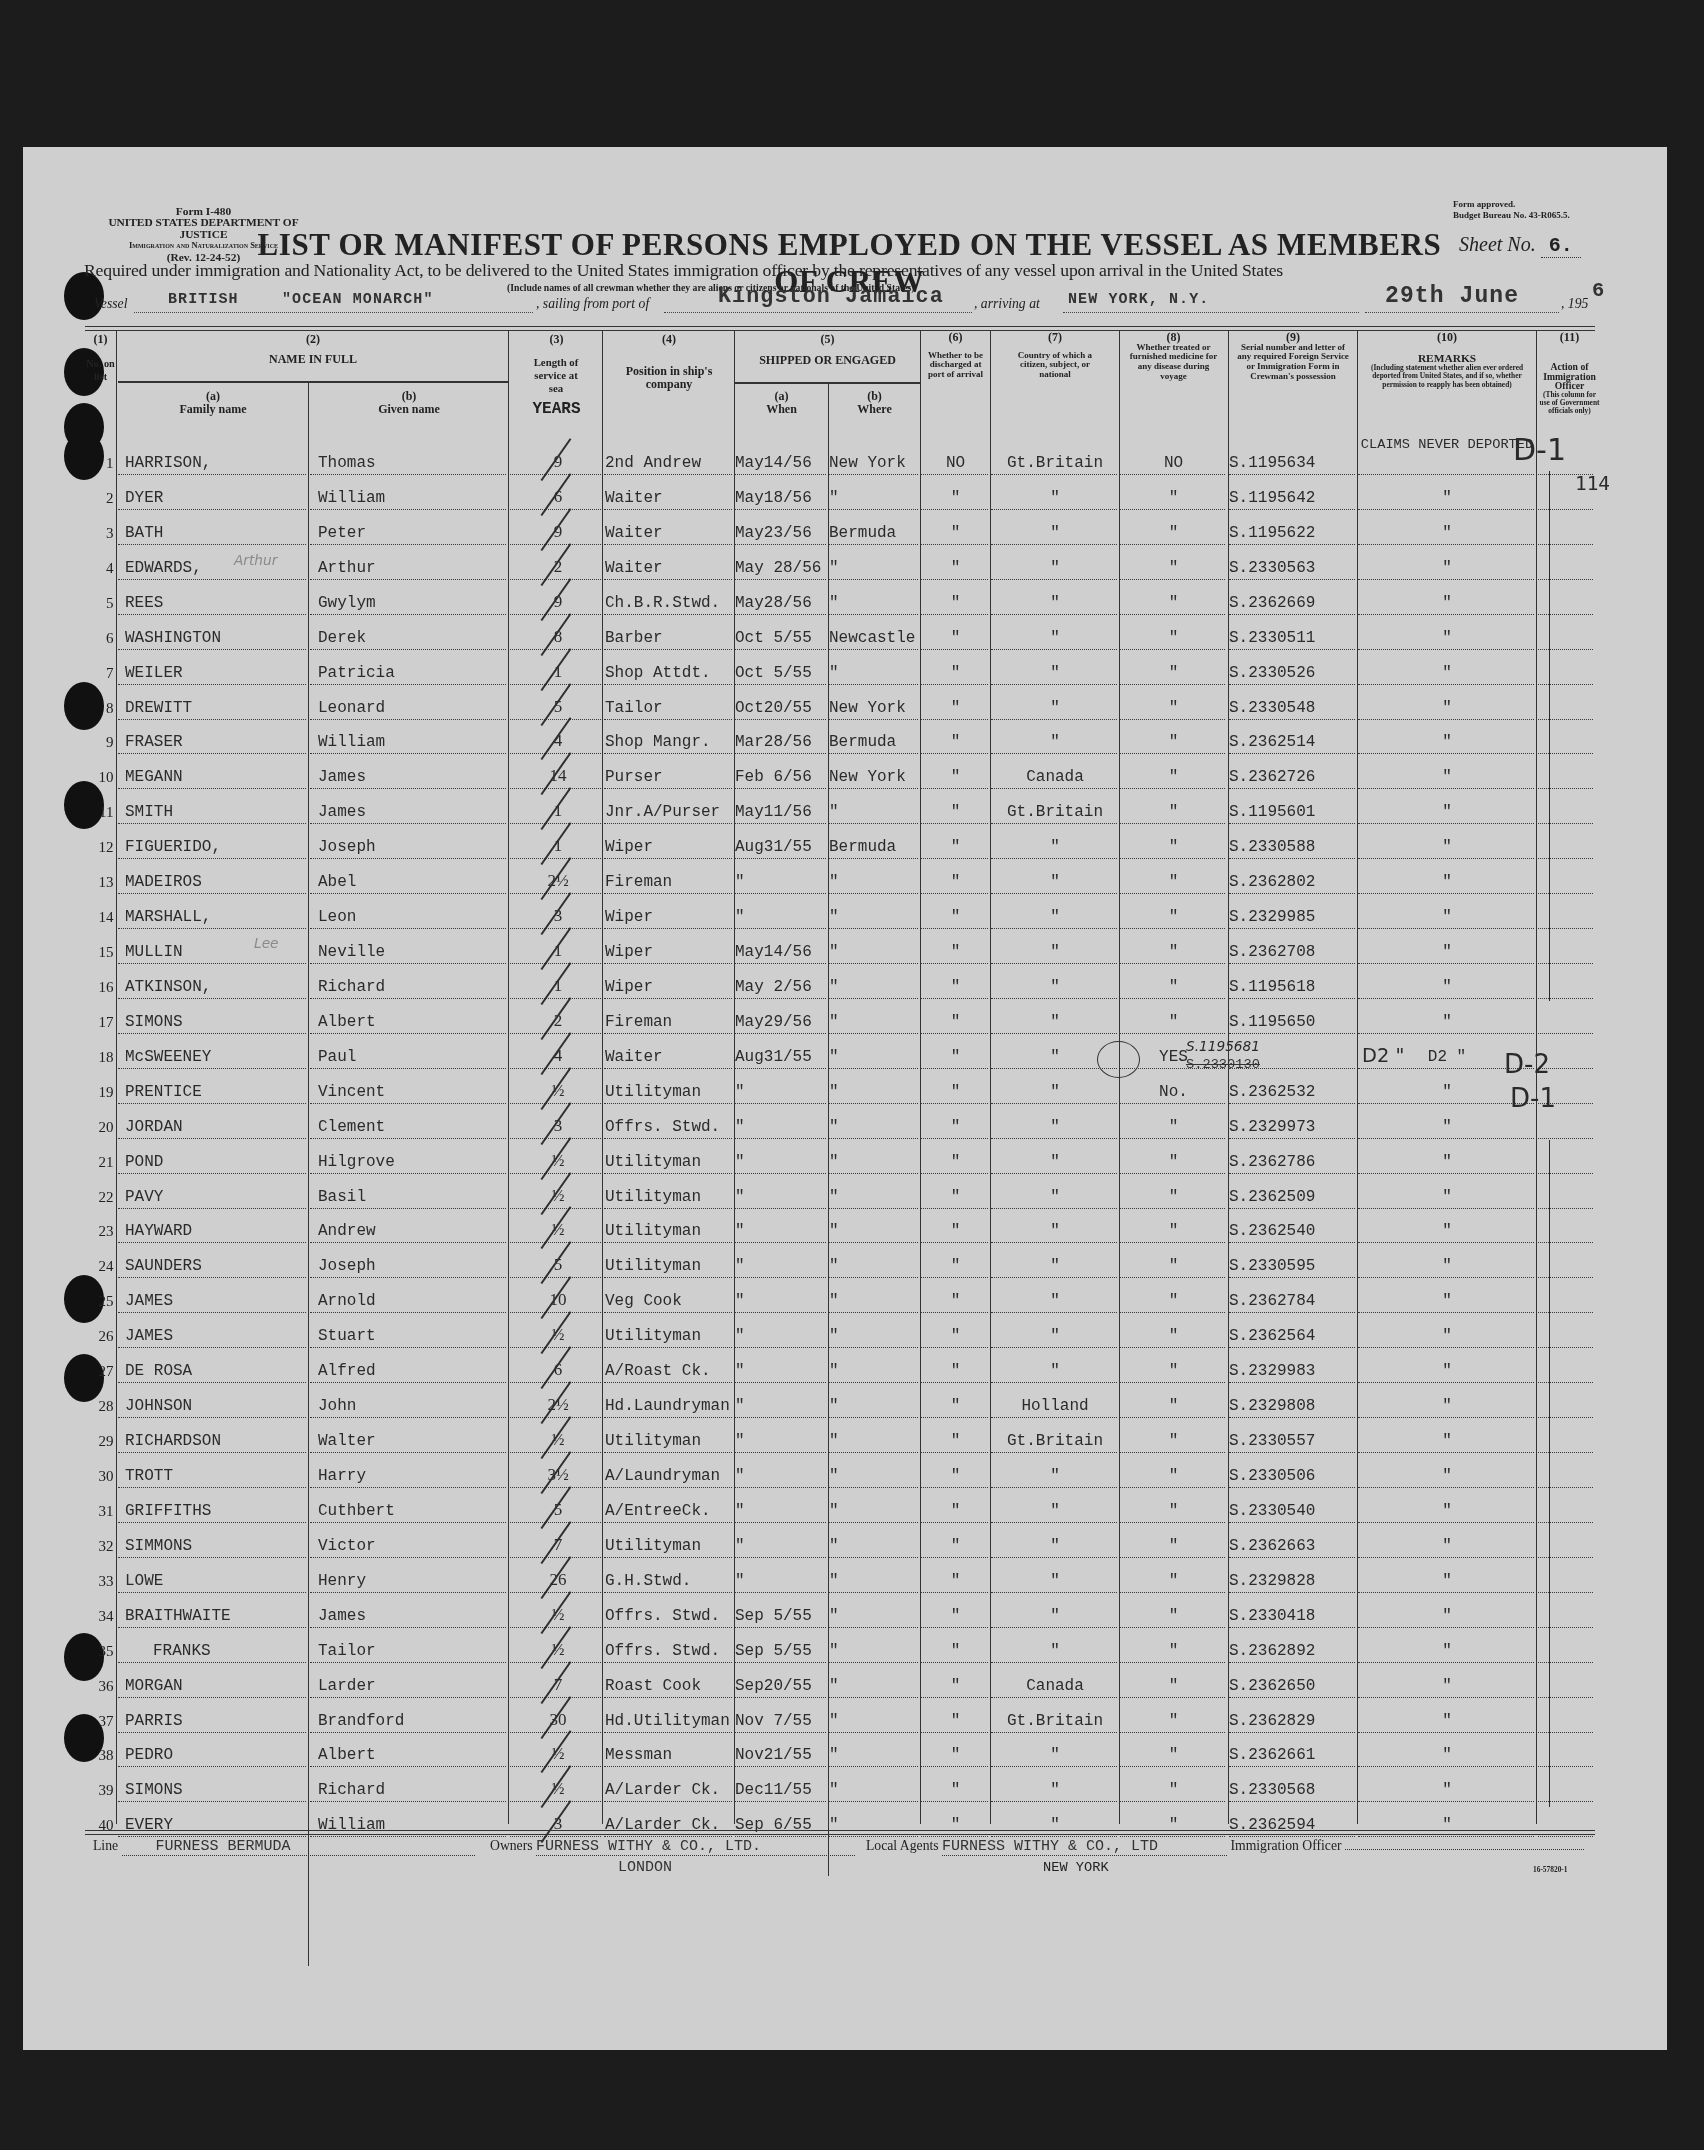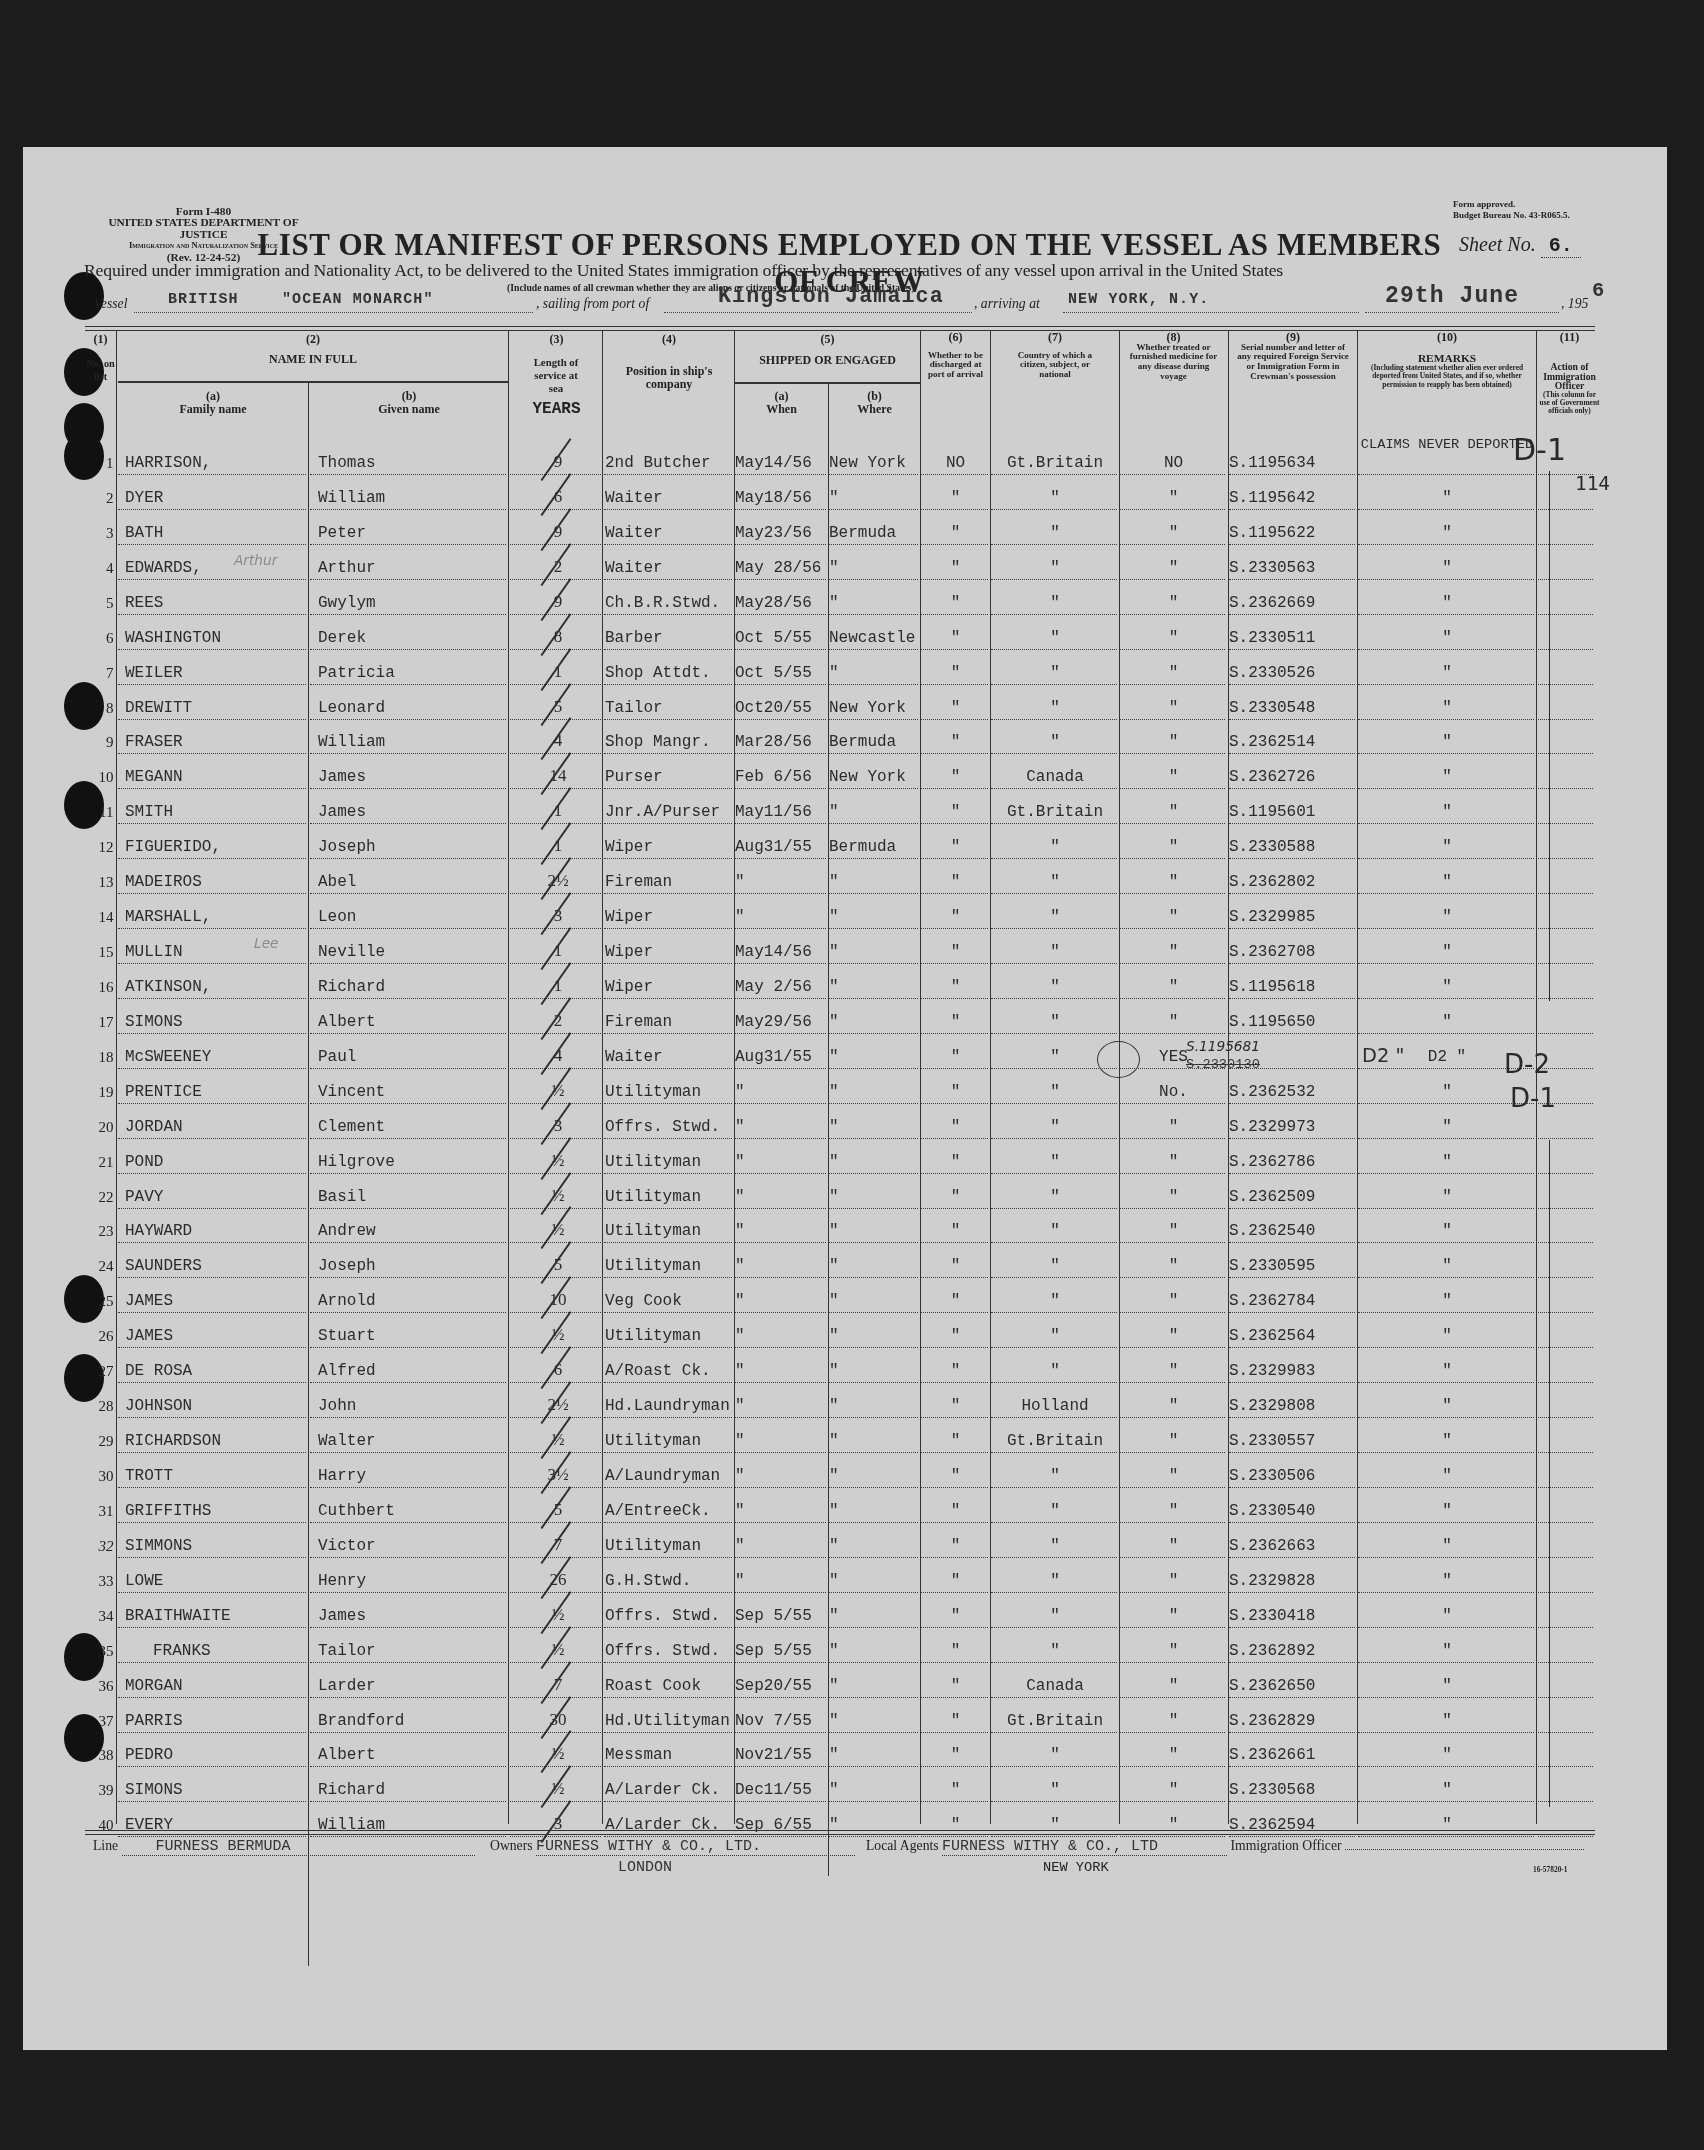--- a/index.html
+++ b/index.html
@@ -188,21 +188,21 @@
         <div class="dotline" style="left: 744px; width: 89px;"></div>
         <div class="dotline" style="left: 836px; width: 67px;"></div>
         <div class="dotline" style="left: 906px; width: 126px;"></div>
         <div class="dotline" style="left: 1035px; width: 105px;"></div>
         <div class="dotline" style="left: 1144px; width: 126px;"></div>
         <div class="dotline" style="left: 1273px; width: 176px;"></div>
         <div class="dotline" style="left: 1453px; width: 55px;"></div>
         <div class="cell" style="left: 40px;">HARRISON,</div>
         <div class="cell" style="left: 233px;">Thomas</div>
         <div class="cell ditto" style="left: 433px; width: 80px; text-align: center; font-family: &quot;Liberation Serif&quot;, serif; font-size: 17px;">9</div>
-        <div class="cell" style="left: 520px;">2nd Butcher</div>
+        <div class="cell" style="left: 520px;">2nd Andrew</div>
         <div class="cell" style="left: 650px;">May14/56</div>
         <div class="cell" style="left: 744px;">New York</div>
         <div class="cell ditto" style="left: 836px; width: 69px;">NO</div>
         <div class="cell ditto" style="left: 906px; width: 128px;">Gt.Britain</div>
         <div class="cell ditto" style="left: 1035px; width: 107px;">NO</div>
         <div class="cell" style="left: 1144px;">S.1195634</div>
         <div class="slash" style="left: 470px; top: -5.7px;"></div>
       </div>
       <div class="row" style="top: 149px;">
         <div class="num" style="left: 0px;">2</div>
@@ -1007,21 +1007,21 @@
         <div class="cell" style="left: 650px;">"</div>
         <div class="cell" style="left: 744px;">"</div>
         <div class="cell ditto" style="left: 836px; width: 69px;">"</div>
         <div class="cell ditto" style="left: 906px; width: 128px;">"</div>
         <div class="cell ditto" style="left: 1035px; width: 107px;">"</div>
         <div class="cell" style="left: 1144px;">S.2330540</div>
         <div class="cell ditto" style="left: 1273px; width: 178px;">"</div>
         <div class="slash" style="left: 470px; top: -5.7px;"></div>
       </div>
       <div class="row" style="top: 1197px;">
-        <div class="num" style="left: 0px; font-style: italic;">32</div>
+        <div class="num" style="left: 0px;">32</div>
         <div class="dotline" style="left: 33px; width: 188px;"></div>
         <div class="dotline" style="left: 225px; width: 196px;"></div>
         <div class="dotline" style="left: 425px; width: 91px;"></div>
         <div class="dotline" style="left: 519px; width: 128px;"></div>
         <div class="dotline" style="left: 650px; width: 91px;"></div>
         <div class="dotline" style="left: 744px; width: 89px;"></div>
         <div class="dotline" style="left: 836px; width: 67px;"></div>
         <div class="dotline" style="left: 906px; width: 126px;"></div>
         <div class="dotline" style="left: 1035px; width: 105px;"></div>
         <div class="dotline" style="left: 1144px; width: 126px;"></div>

